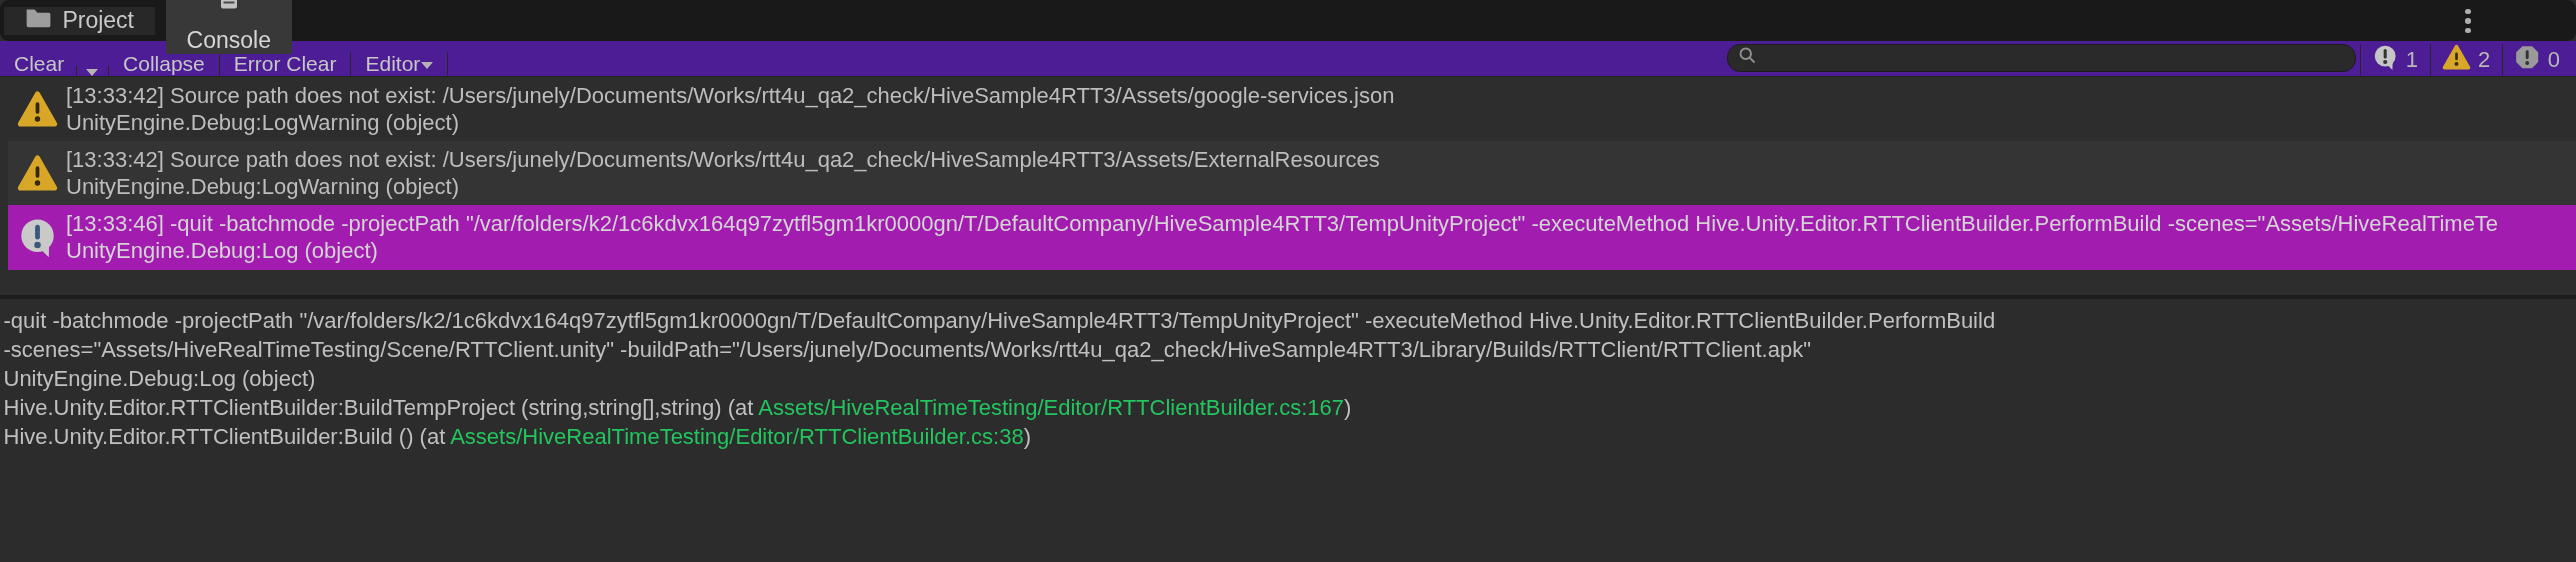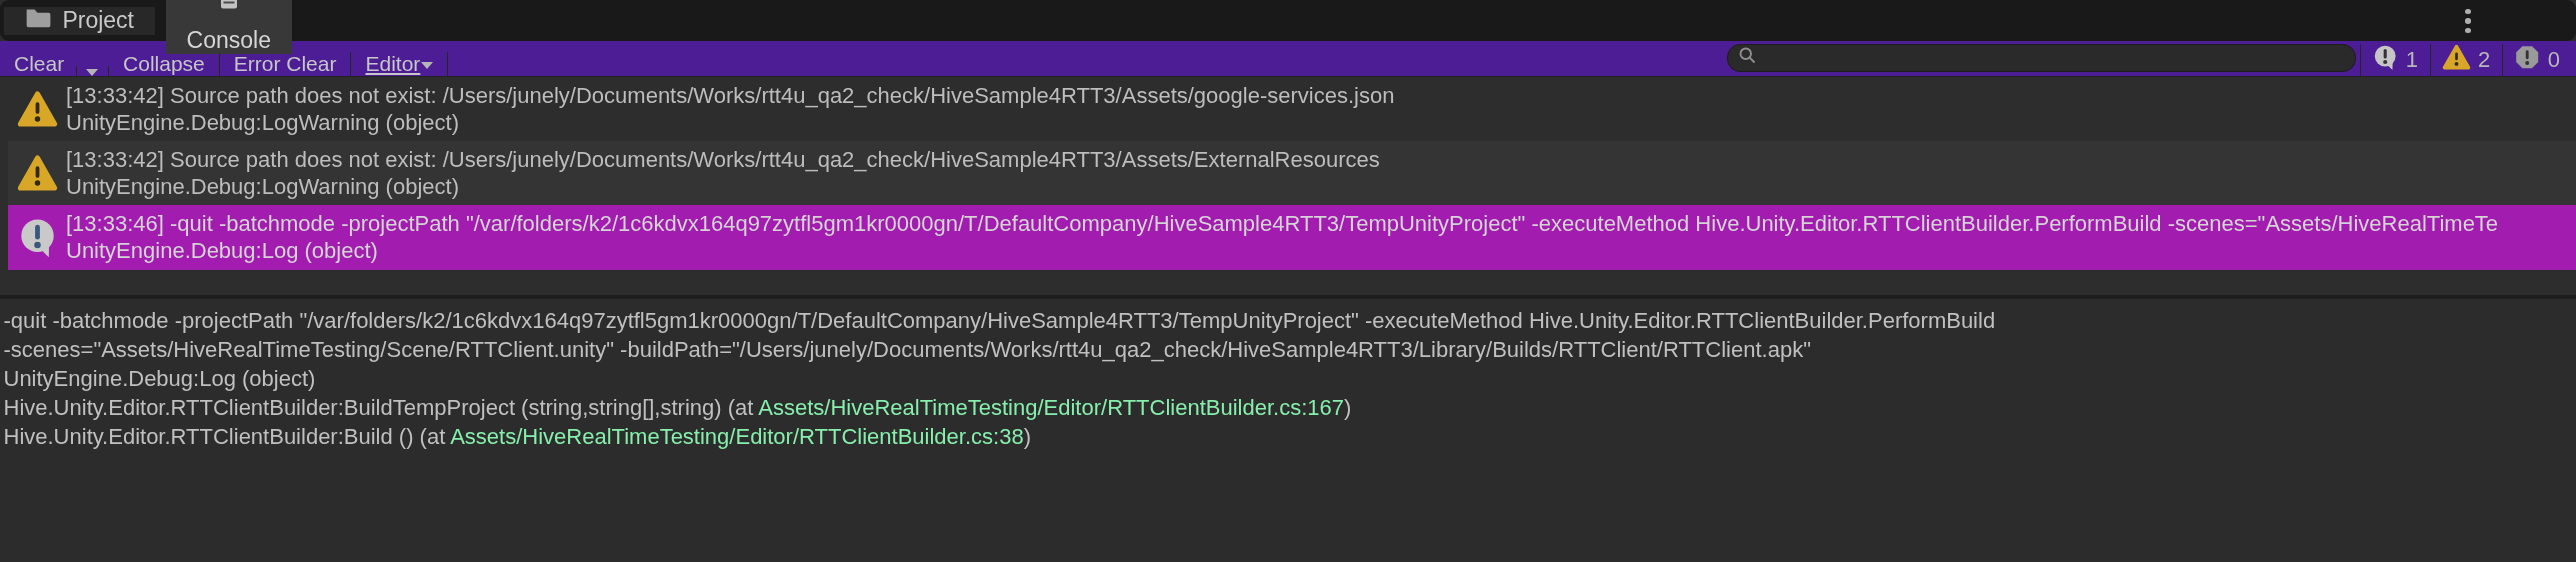--- a/index.html
+++ b/index.html
@@ -57,21 +57,21 @@
     color: #c6c6c6;
   }
   .tbtn {
     display: flex; align-items: center;
     padding: 0 14px;
     border-right: 0.9px solid #262626;
     white-space: nowrap;
     cursor: default;
   }
   .tbtn.arrowcell { padding: 0 9.7px; }
-  .tbtn.editor { gap: 1px; text-decoration: underline; }
+  .tbtn.editor { gap: 1px; }
   .caret {
     width: 0; height: 0;
     border-left: 6.2px solid transparent;
     border-right: 6.2px solid transparent;
     border-top: 7px solid #b5b5b5;
     margin-top: 2.6px;
   }
   .tb-spacer { flex: 1; }
   .search {
     width: 629px;
@@ -114,21 +114,21 @@
 
   
   .splitter { height: 4.4px; background: #1e1e1e; cursor: row-resize; }
   .detail {
     height: 292px;
     background: #2c2c2c;
     padding: 6.2px 0 0 3.5px;
     overflow: hidden;
   }
   .dline { font-size: 22px; line-height: 29px; color: #c0c0c0; white-space: pre; }
-  .dline .link { color: #86efac; text-decoration: none; cursor: pointer; }
+  .dline .link { color: #22c55e; text-decoration: none; cursor: pointer; }
 </style>
 </head>
 <body>
 
 <div class="tabbar">
   <div class="tab inactive">
     <span>
       <svg width="26.4" height="22" viewBox="0 0 24 20">
         <path d="M1.5 2.2 h7.2 l2.6 3.1 h10.2 a1.6 1.6 0 0 1 1.6 1.6 v9.9 a1.6 1.6 0 0 1 -1.6 1.6 h-18.4 a1.6 1.6 0 0 1 -1.6 -1.6 Z" fill="#9E9E9E"></path>
       </svg>

